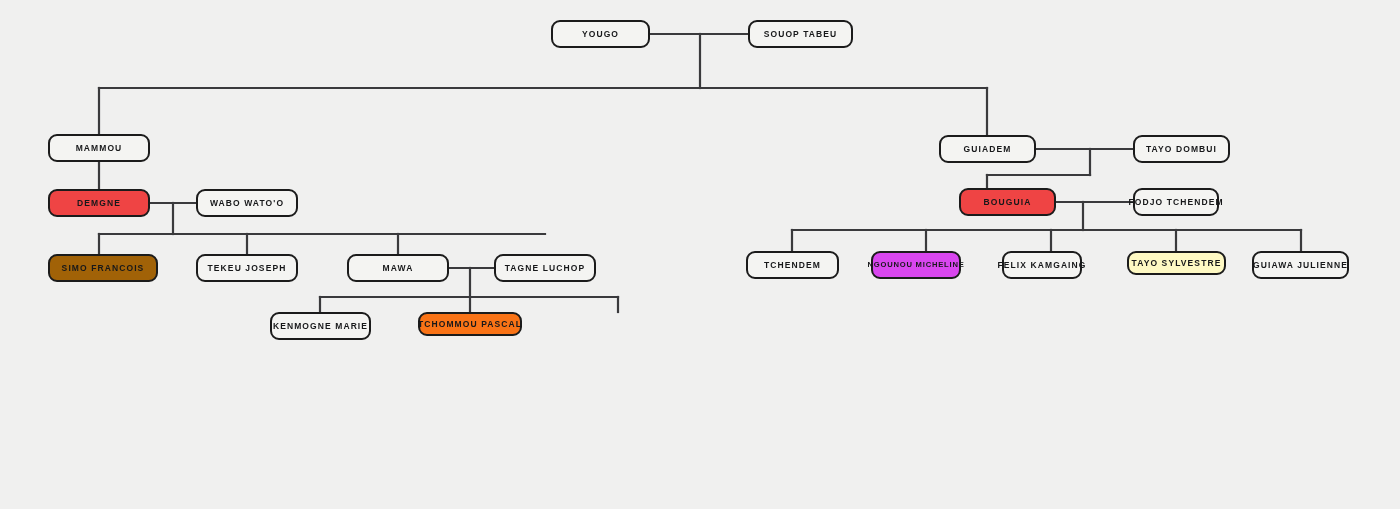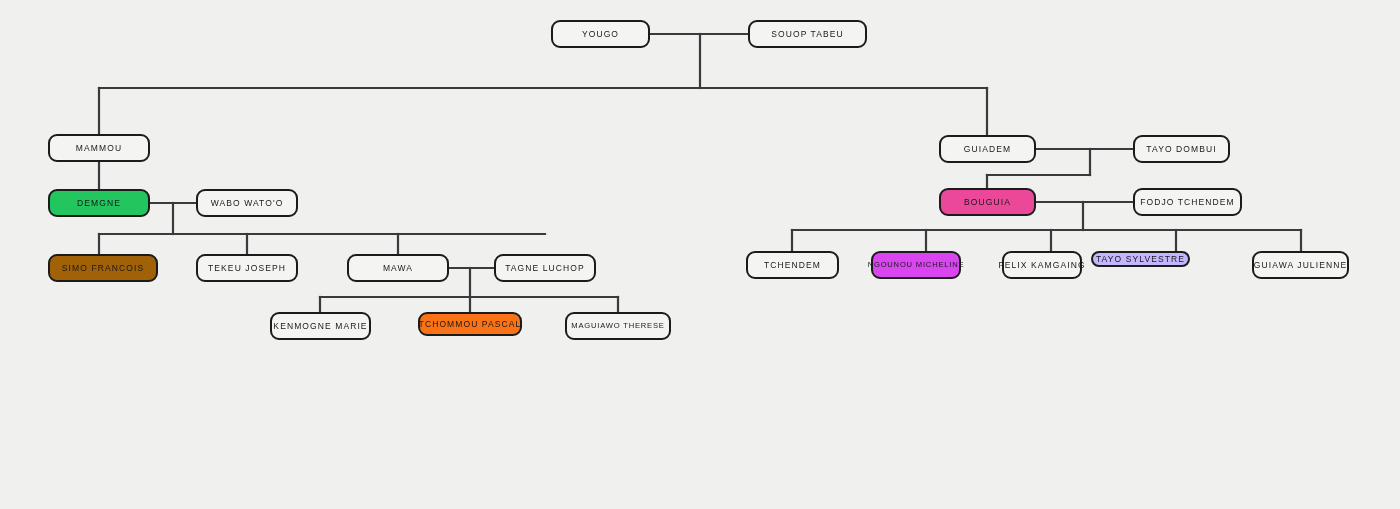--- a/index.html
+++ b/index.html
@@ -31,21 +31,21 @@
     background: #f4f4f2;
     border: 2.5px solid #1b1b1b;
     border-radius: 9px;
     display: flex;
     align-items: center;
     justify-content: center;
     z-index: 2;
   }
   .node-label {
     font-size: 8.5px;
-    font-weight: normal;
+    font-weight: bold;
     letter-spacing: 1.1px;
     color: #17181a;
     white-space: nowrap;
     text-align: center;
     line-height: 1;
     text-transform: uppercase;
   }
 </style>
 </head>
 <body>
@@ -79,27 +79,27 @@
       <path d="M 792 230 L 1301 230" fill="none" stroke="#3a3a3c" stroke-width="2.2" stroke-linecap="square"></path>
       <path d="M 792 230 L 792 251" fill="none" stroke="#3a3a3c" stroke-width="2.2" stroke-linecap="square"></path>
       <path d="M 926 230 L 926 251" fill="none" stroke="#3a3a3c" stroke-width="2.2" stroke-linecap="square"></path>
       <path d="M 1051 230 L 1051 251" fill="none" stroke="#3a3a3c" stroke-width="2.2" stroke-linecap="square"></path>
       <path d="M 1176 230 L 1176 251" fill="none" stroke="#3a3a3c" stroke-width="2.2" stroke-linecap="square"></path>
       <path d="M 1301 230 L 1301 251" fill="none" stroke="#3a3a3c" stroke-width="2.2" stroke-linecap="square"></path>
     </svg>
 <div class="node" style="left: 551px; top: 20px; width: 99px; height: 28px; background: rgb(244, 244, 242); border-color: rgb(27, 27, 27);">
       <span class="node-label" style="color: rgb(23, 24, 26);">YOUGO</span>
     </div>
-    <div class="node" style="left: 748px; top: 20px; width: 119px; height: 28px; background: rgb(244, 244, 242); border-color: rgb(27, 27, 27);">
+    <div class="node" style="left: 748px; top: 20px; width: 105px; height: 28px; background: rgb(244, 244, 242); border-color: rgb(27, 27, 27);">
       <span class="node-label" style="color: rgb(23, 24, 26);">SOUOP TABEU</span>
     </div>
     <div class="node" style="left: 48px; top: 134px; width: 102px; height: 28px; background: rgb(244, 244, 242); border-color: rgb(27, 27, 27);">
       <span class="node-label" style="color: rgb(23, 24, 26);">MAMMOU</span>
     </div>
-    <div class="node" style="left: 48px; top: 189px; width: 102px; height: 28px; background: #22c55e; border-color: rgb(27, 27, 27);">
+    <div class="node" style="left: 48px; top: 189px; width: 102px; height: 28px; background: #ef4444; border-color: rgb(27, 27, 27);">
       <span class="node-label" style="color: rgb(23, 24, 26);">DEMGNE</span>
     </div>
     <div class="node" style="left: 196px; top: 189px; width: 102px; height: 28px; background: rgb(244, 244, 242); border-color: rgb(27, 27, 27);">
       <span class="node-label" style="color: rgb(23, 24, 26);">WABO WATO'O</span>
     </div>
     <div class="node" style="left: 48px; top: 254px; width: 110px; height: 28px; background: #a16207; border-color: rgb(27, 27, 27);">
       <span class="node-label" style="color: rgb(23, 24, 26);">SIMO FRANCOIS</span>
     </div>
     <div class="node" style="left: 196px; top: 254px; width: 102px; height: 28px; background: rgb(244, 244, 242); border-color: rgb(27, 27, 27);">
       <span class="node-label" style="color: rgb(23, 24, 26);">TEKEU JOSEPH</span>
@@ -109,43 +109,40 @@
     </div>
     <div class="node" style="left: 347px; top: 254px; width: 102px; height: 28px; background: rgb(244, 244, 242); border-color: rgb(27, 27, 27);">
       <span class="node-label" style="color: rgb(23, 24, 26);">MAWA</span>
     </div>
     <div class="node" style="left: 270px; top: 312px; width: 101px; height: 28px; background: rgb(244, 244, 242); border-color: rgb(27, 27, 27);">
       <span class="node-label" style="color: rgb(23, 24, 26);">KENMOGNE MARIE</span>
     </div>
     <div class="node" style="left: 418px; top: 312px; width: 104px; height: 24px; background: #f97316; border-color: rgb(27, 27, 27);">
       <span class="node-label" style="color: rgb(23, 24, 26);">TCHOMMOU PASCAL</span>
     </div>
-    <div class="node" style="left: 565px; top: 312px; width: 106px; height: 28px; background: rgb(244, 244, 242); border-color: rgb(27, 27, 27);">
-      <span class="node-label" style="color: rgb(23, 24, 26); font-size: 7.6px; letter-spacing: 0.8px;">MAGUIAWO THERESE</span>
-    </div>
     <div class="node" style="left: 939px; top: 135px; width: 97px; height: 28px; background: rgb(244, 244, 242); border-color: rgb(27, 27, 27);">
       <span class="node-label" style="color: rgb(23, 24, 26);">GUIADEM</span>
     </div>
     <div class="node" style="left: 1133px; top: 135px; width: 97px; height: 28px; background: rgb(244, 244, 242); border-color: rgb(27, 27, 27);">
       <span class="node-label" style="color: rgb(23, 24, 26);">TAYO DOMBUI</span>
     </div>
-    <div class="node" style="left: 939px; top: 188px; width: 97px; height: 28px; background: #ec4899; border-color: rgb(27, 27, 27);">
+    <div class="node" style="left: 959px; top: 188px; width: 97px; height: 28px; background: #ef4444; border-color: rgb(27, 27, 27);">
       <span class="node-label" style="color: rgb(23, 24, 26);">BOUGUIA</span>
     </div>
-    <div class="node" style="left: 1133px; top: 188px; width: 109px; height: 28px; background: rgb(244, 244, 242); border-color: rgb(27, 27, 27);">
+    <div class="node" style="left: 1133px; top: 188px; width: 86px; height: 28px; background: rgb(244, 244, 242); border-color: rgb(27, 27, 27);">
       <span class="node-label" style="color: rgb(23, 24, 26);">FODJO TCHENDEM</span>
     </div>
     <div class="node" style="left: 746px; top: 251px; width: 93px; height: 28px; background: rgb(244, 244, 242); border-color: rgb(27, 27, 27);">
       <span class="node-label" style="color: rgb(23, 24, 26);">TCHENDEM</span>
     </div>
     <div class="node" style="left: 871px; top: 251px; width: 90px; height: 28px; background: #d946ef; border-color: rgb(27, 27, 27);">
       <span class="node-label" style="color: rgb(23, 24, 26); font-size: 7.6px; letter-spacing: 0.8px;">NGOUNOU MICHELINE</span>
     </div>
     <div class="node" style="left: 1002px; top: 251px; width: 80px; height: 28px; background: rgb(244, 244, 242); border-color: rgb(27, 27, 27);">
       <span class="node-label" style="color: rgb(23, 24, 26);">FELIX KAMGAING</span>
     </div>
-    <div class="node" style="left: 1091px; top: 251px; width: 99px; height: 16px; background: #c4b5fd; border-color: rgb(27, 27, 27);">
+    <div class="node" style="left: 1127px; top: 251px; width: 99px; height: 24px; background: #fef9c3; border-color: rgb(27, 27, 27);">
       <span class="node-label" style="color: rgb(23, 24, 26);">TAYO SYLVESTRE</span>
     </div>
     <div class="node" style="left: 1252px; top: 251px; width: 97px; height: 28px; background: rgb(244, 244, 242); border-color: rgb(27, 27, 27);">
       <span class="node-label" style="color: rgb(23, 24, 26);">GUIAWA JULIENNE</span>
     </div>
   </div>
 
 </body></html>

